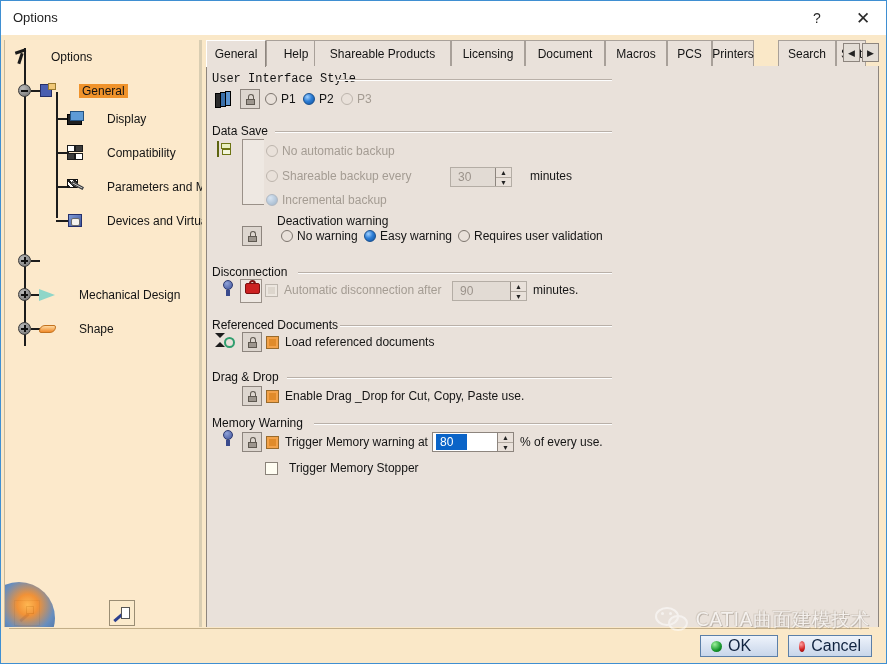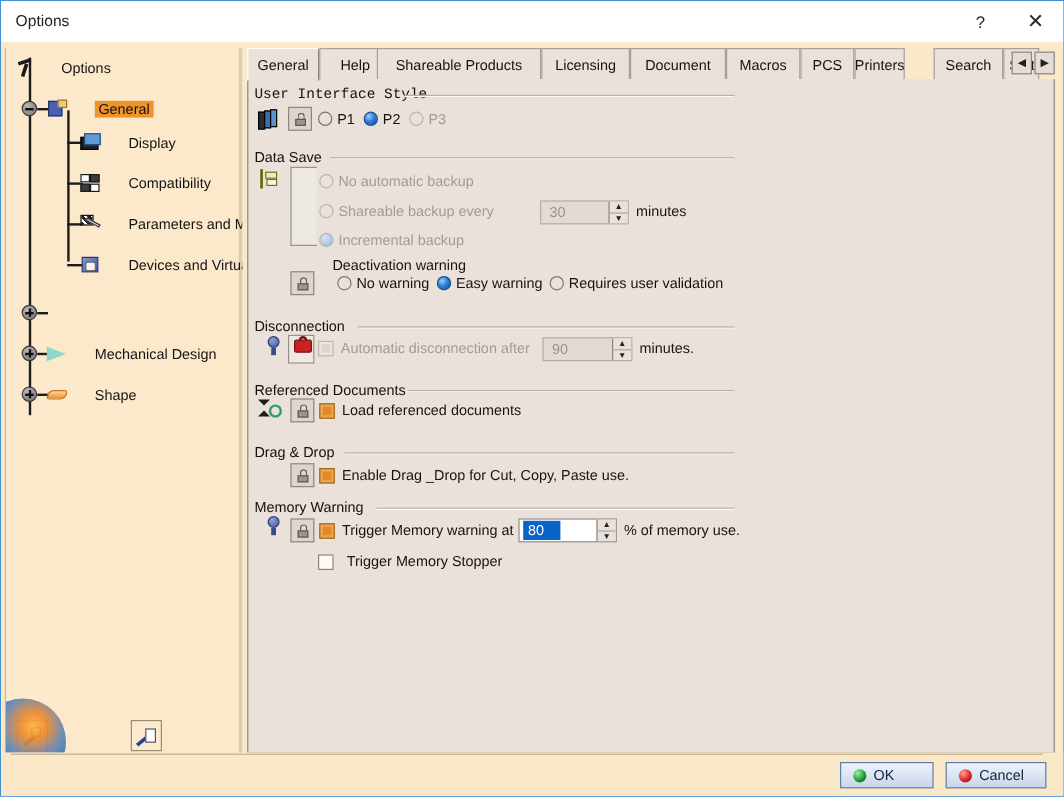--- a/index.html
+++ b/index.html
@@ -184,21 +184,21 @@
   .wrench::after{content:"";position:absolute;left:8px;top:2px;width:8px;height:8px;background:#f2efe6;border:1px solid #2c2c2c;box-sizing:border-box;}
   .wrench2{position:relative;width:18px;height:18px;}
   .wrench2::before{content:"";position:absolute;left:0px;top:12px;width:11px;height:3px;background:#2b3f8f;transform:rotate(-40deg);}
   .wrench2::after{content:"";position:absolute;left:8px;top:3px;width:9px;height:12px;background:#fff;border:1px solid #555;box-sizing:border-box;}
 
   
   .botbar{position:absolute;left:0;bottom:0;width:885px;height:36px;background:#fae8c8;}
   .botline{position:absolute;left:8px;bottom:34px;width:860px;height:1px;background:#c3ae88;}
   .okbtn,.cancelbtn{position:absolute;bottom:6px;height:22px;box-sizing:border-box;
      background:linear-gradient(180deg,#eef3fb,#c8d6ea);border:1px solid #5b7fa8;
-     display:flex;align-items:center;gap:6px;padding:0 10px;font-size:12px;color:#10233f;text-align:center;}
+     display:flex;align-items:center;gap:6px;padding:0 10px;font-size:16px;color:#10233f;text-align:center;}
   .okbtn{right:108px;width:78px;}
   .cancelbtn{right:14px;width:84px;}
   .dotg{width:11px;height:11px;border-radius:50%;
      background:radial-gradient(circle at 34% 30%,#9bf09b,#15962b 60%,#0a5c1c);}
   .dotr{width:11px;height:11px;border-radius:50%;
      background:radial-gradient(circle at 34% 30%,#ff9f9f,#d12020 60%,#8b0f0f);}
 
   
   .wmark{position:absolute;right:16px;bottom:30px;display:flex;align-items:center;gap:7px;
      opacity:.55;pointer-events:none;}
@@ -342,21 +342,21 @@
 
         <span class="ico ico-floppy" style="left:10px;top:76px;"></span>
         <div style="position:absolute;left:35px;top:73px;width:22px;height:66px;border:1px solid #9a9189;border-right:none;box-sizing:border-box;background:#eee8e2;"></div>
         <span class="ico ico-redlock" style="left:38px;top:76px;"></span>
 
         <span class="radio dimr" style="left:59px;top:79px;"></span>
         <span class="lbl dim" style="left:75px;top:78px;">No automatic backup</span>
 
         <span class="radio dimr" style="left:59px;top:104px;"></span>
         <span class="lbl dim" style="left:75px;top:103px;">Shareable backup every</span>
-        <span class="spin dimspin" style="left:243px;top:101px;width:74px;">
+        <span class="spin dimspin" style="left:243px;top:101px;width:62px;">
           <span class="sval">30</span>
           <span class="spinbtns">
               <div>▲</div>
               <div>▼</div>
             </span>
         </span>
         <span class="lbl" style="left:323px;top:103px;">minutes</span>
 
         <span class="radio dimon" style="left:59px;top:128px;"></span>
         <span class="lbl dim" style="left:75px;top:127px;">Incremental backup</span>
@@ -438,35 +438,44 @@
         <span class="cbx checked" style="left:59px;top:370px;"></span>
         <span class="lbl" style="left:78px;top:369px;">Trigger Memory warning at</span>
 
         <span class="spin" style="left:225px;top:366px;width:82px;">
           <span class="sval hl">80</span>
           <span class="spinbtns">
               <div>▲</div>
               <div>▼</div>
             </span>
         </span>
-        <span class="lbl" style="left:313px;top:369px;">% of memory use.</span>
+        <span class="lbl" style="left:313px;top:369px;">% of every use.</span>
 
         <span class="cbx" style="left:58px;top:396px;"></span>
         <span class="lbl" style="left:82px;top:395px;">Trigger Memory Stopper</span>
 
       </div>
     </div>
 
     <div class="botbar">
       <div class="botline"></div>
       <div class="okbtn">
         <span class="dotg"></span>
         <span>OK</span>
       </div>
       <div class="cancelbtn">
         <span class="dotr"></span>
         <span>Cancel</span>
       </div>
     </div>
 
+    <div class="wmark">
+      <span class="wm-wechat">
+        <span class="b1"></span>
+          <span class="b2"></span>
+        <em style="left:6px;top:5px;"></em>
+          <em style="left:14px;top:5px;"></em>
+      </span>
+      <span class="wm-text">CATIA曲面建模技术</span>
+    </div>
 
   </div>
 </div>
 
 </body></html>

